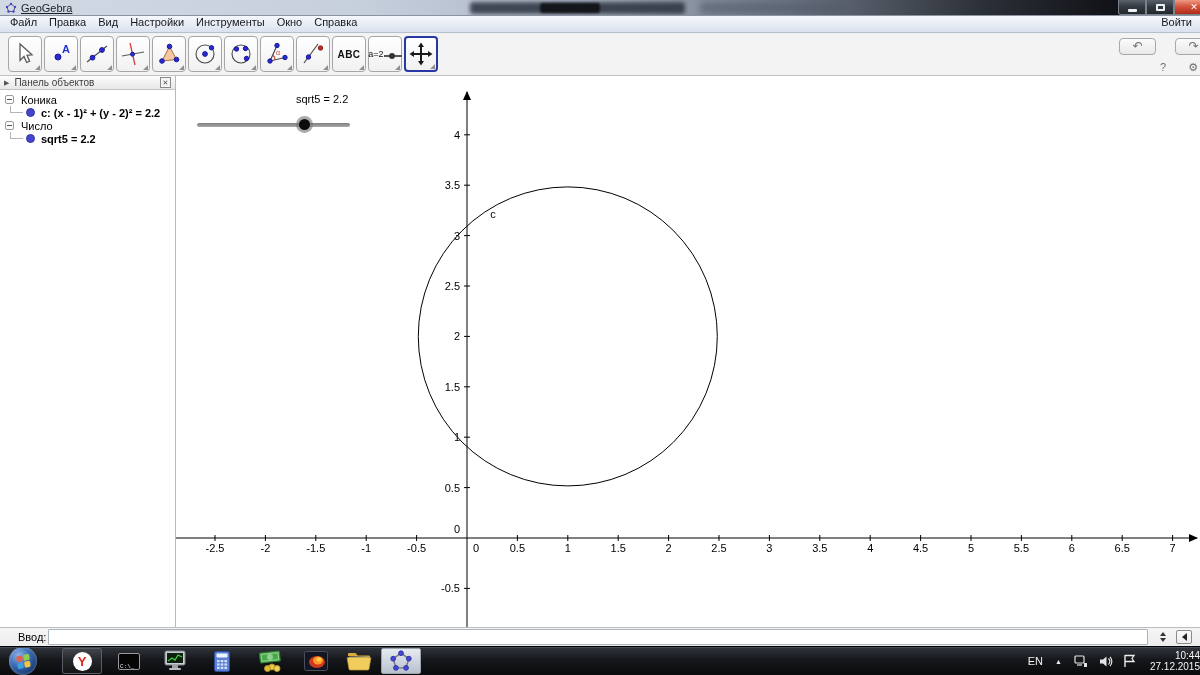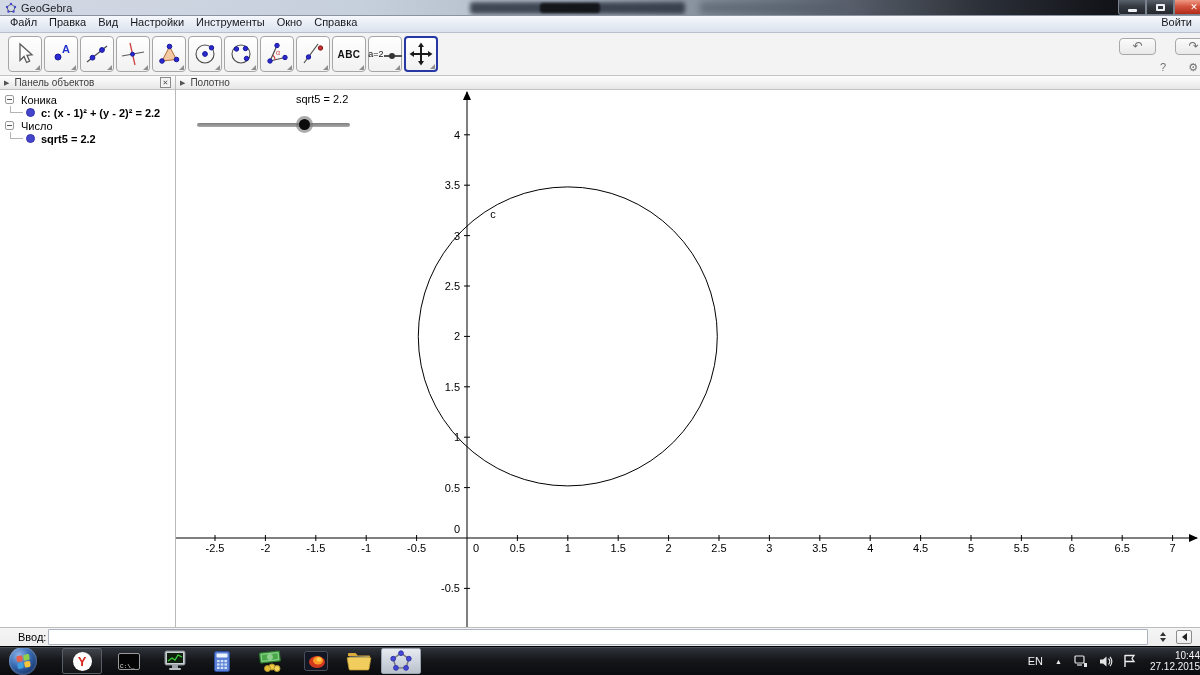--- a/index.html
+++ b/index.html
@@ -8,21 +8,21 @@
 
   
   .titlebar { position:absolute; top:0; left:0; width:1200px; height:16px; overflow:hidden;
     background:linear-gradient(90deg,#d2d9e4 0%,#c6cfdc 30%,#aeb8c6 48%,#6b7380 66%,#2b2f37 82%,#121419 92%,#0c0d10 100%);
     border-bottom:1px solid #8b93a1; }
   .tb-shape { position:absolute; border-radius:3px; }
   .tb-s1 { left:470px; top:2px; width:215px; height:12px; background:#2c3340; filter:blur(2px); opacity:.85; }
   .tb-s2 { left:540px; top:3px; width:60px; height:10px; background:#0f1114; filter:blur(1px); opacity:.9; }
   .tb-s3 { left:700px; top:2px; width:145px; height:12px; background:#525c6a; filter:blur(3px); opacity:.6; }
   .app-icon { position:absolute; left:5px; top:2px; width:12px; height:12px; }
-  .app-title { position:absolute; left:21px; top:2px; font-size:11px; color:#1c1f24; }
+  .app-title { position:absolute; left:21px; top:2px; font-size:11px; color:#1c1f24;text-decoration:underline; }
   .win-controls { position:absolute; right:-14px; top:0; display:flex; }
   .win-btn { width:28px; height:15px; border:1px solid #7a828e; border-top:none; display:flex; align-items:center; justify-content:center;
     background:linear-gradient(#5a616c,#363b43 45%,#24282e); }
   .win-btn.first { border-radius:0 0 0 3px; }
   .win-btn.close { width:40px; background:linear-gradient(#ef9a85,#d4553f 45%,#b02a18); border-radius:0 0 3px 0; color:#fff; font-size:9px; }
   .glyph-min { width:9px; height:3px; background:#eceff3; margin-top:6px; border-radius:1px; }
   .glyph-max { width:9px; height:7px; border:2px solid #eceff3; border-radius:1px; }
 
   
   .menubar { position:absolute; top:16px; left:0; width:1200px; height:17px; display:flex; align-items:flex-start;
@@ -313,24 +313,20 @@
           <span class="connector"></span>
           <span class="bullet"></span>
           <span class="eq">sqrt5 = 2.2</span>
         </div>
       </div>
     </div>
 
     <div class="v-sep"></div>
 
     <div class="canvas-panel">
-      <div class="panel-header">
-        <span class="ph-arrow">▶</span>
-        <span>Полотно</span>
-      </div>
       <div class="canvas-area">
         <svg id="graph-svg" class="graph" width="1024" height="537">
             <line x1="0" y1="448" x2="1021" y2="448" stroke="#000000" stroke-width="1"></line>
             <line x1="291" y1="2" x2="291" y2="537" stroke="#000000" stroke-width="1"></line>
             <path d="M1022,448 L1013,444 L1013,452 Z" fill="#000000"></path>
             <path d="M291,1 L287,10 L295,10 Z" fill="#000000"></path>
             <line x1="39" y1="445" x2="39" y2="451" stroke="#000000" stroke-width="1"></line>
             <text x="39" y="462" text-anchor="middle">-2.5</text>
             <line x1="89.4" y1="445" x2="89.4" y2="451" stroke="#000000" stroke-width="1"></line>
             <text x="89.4" y="462" text-anchor="middle">-2</text>

